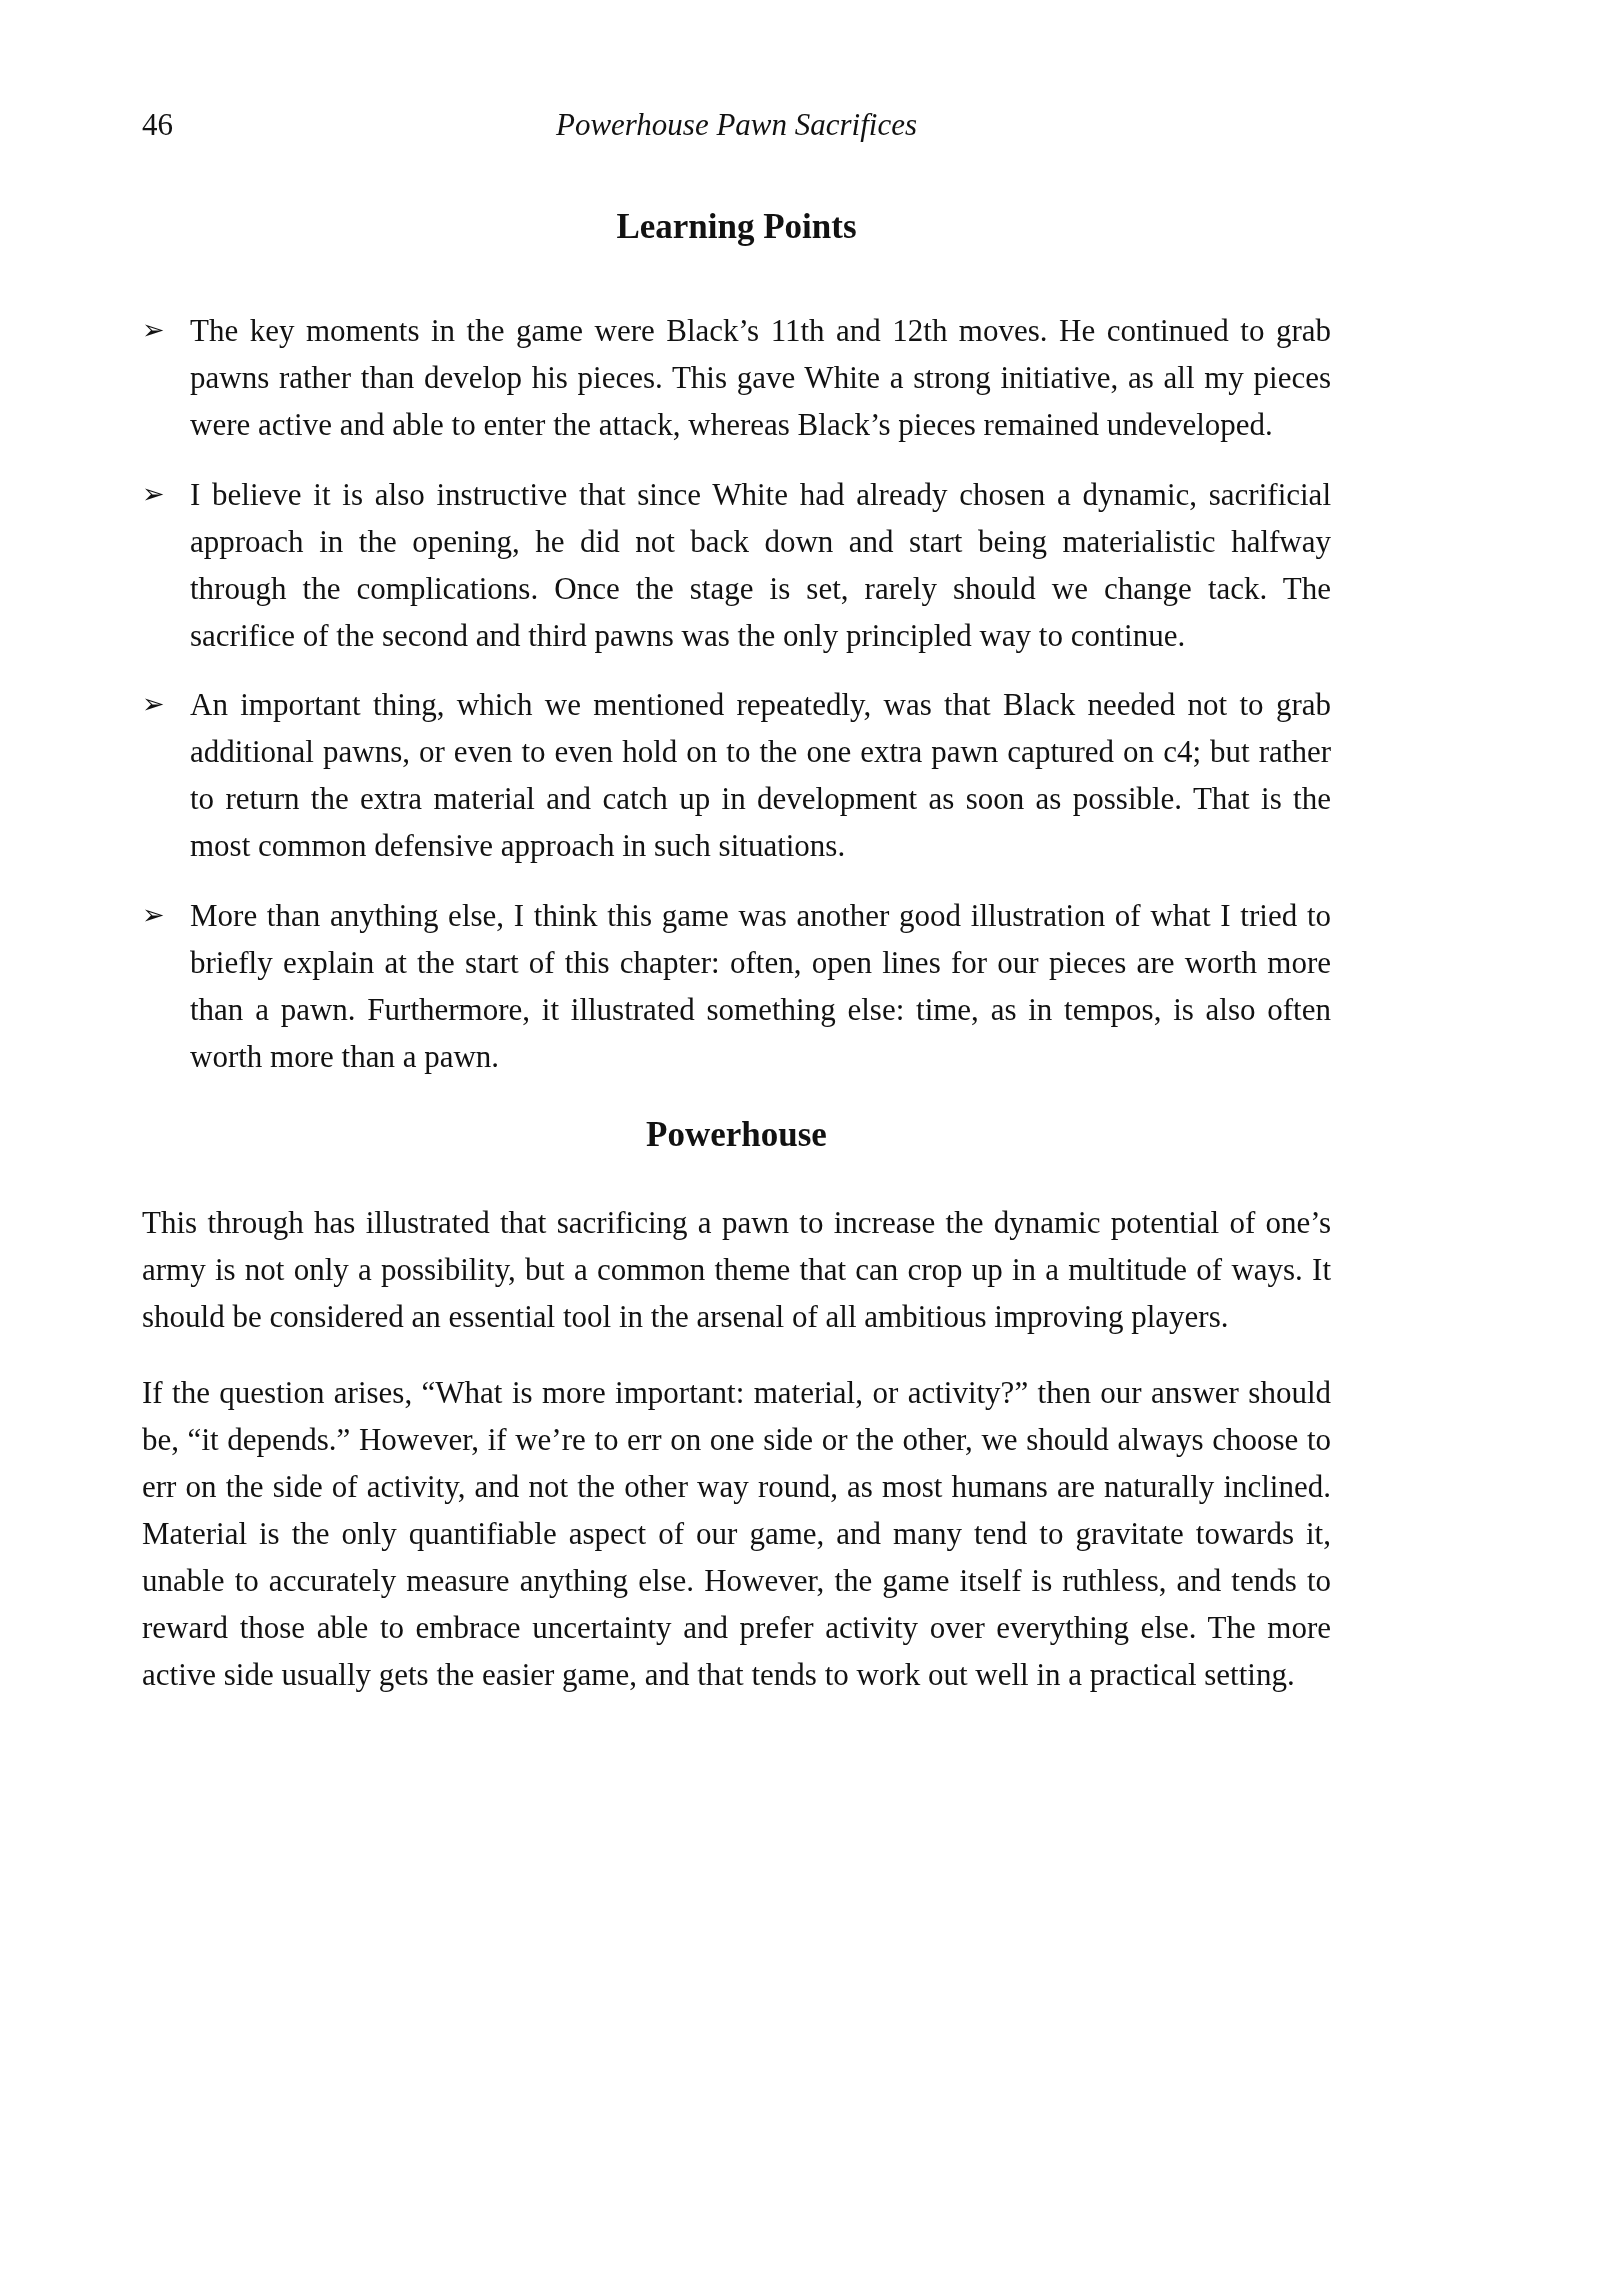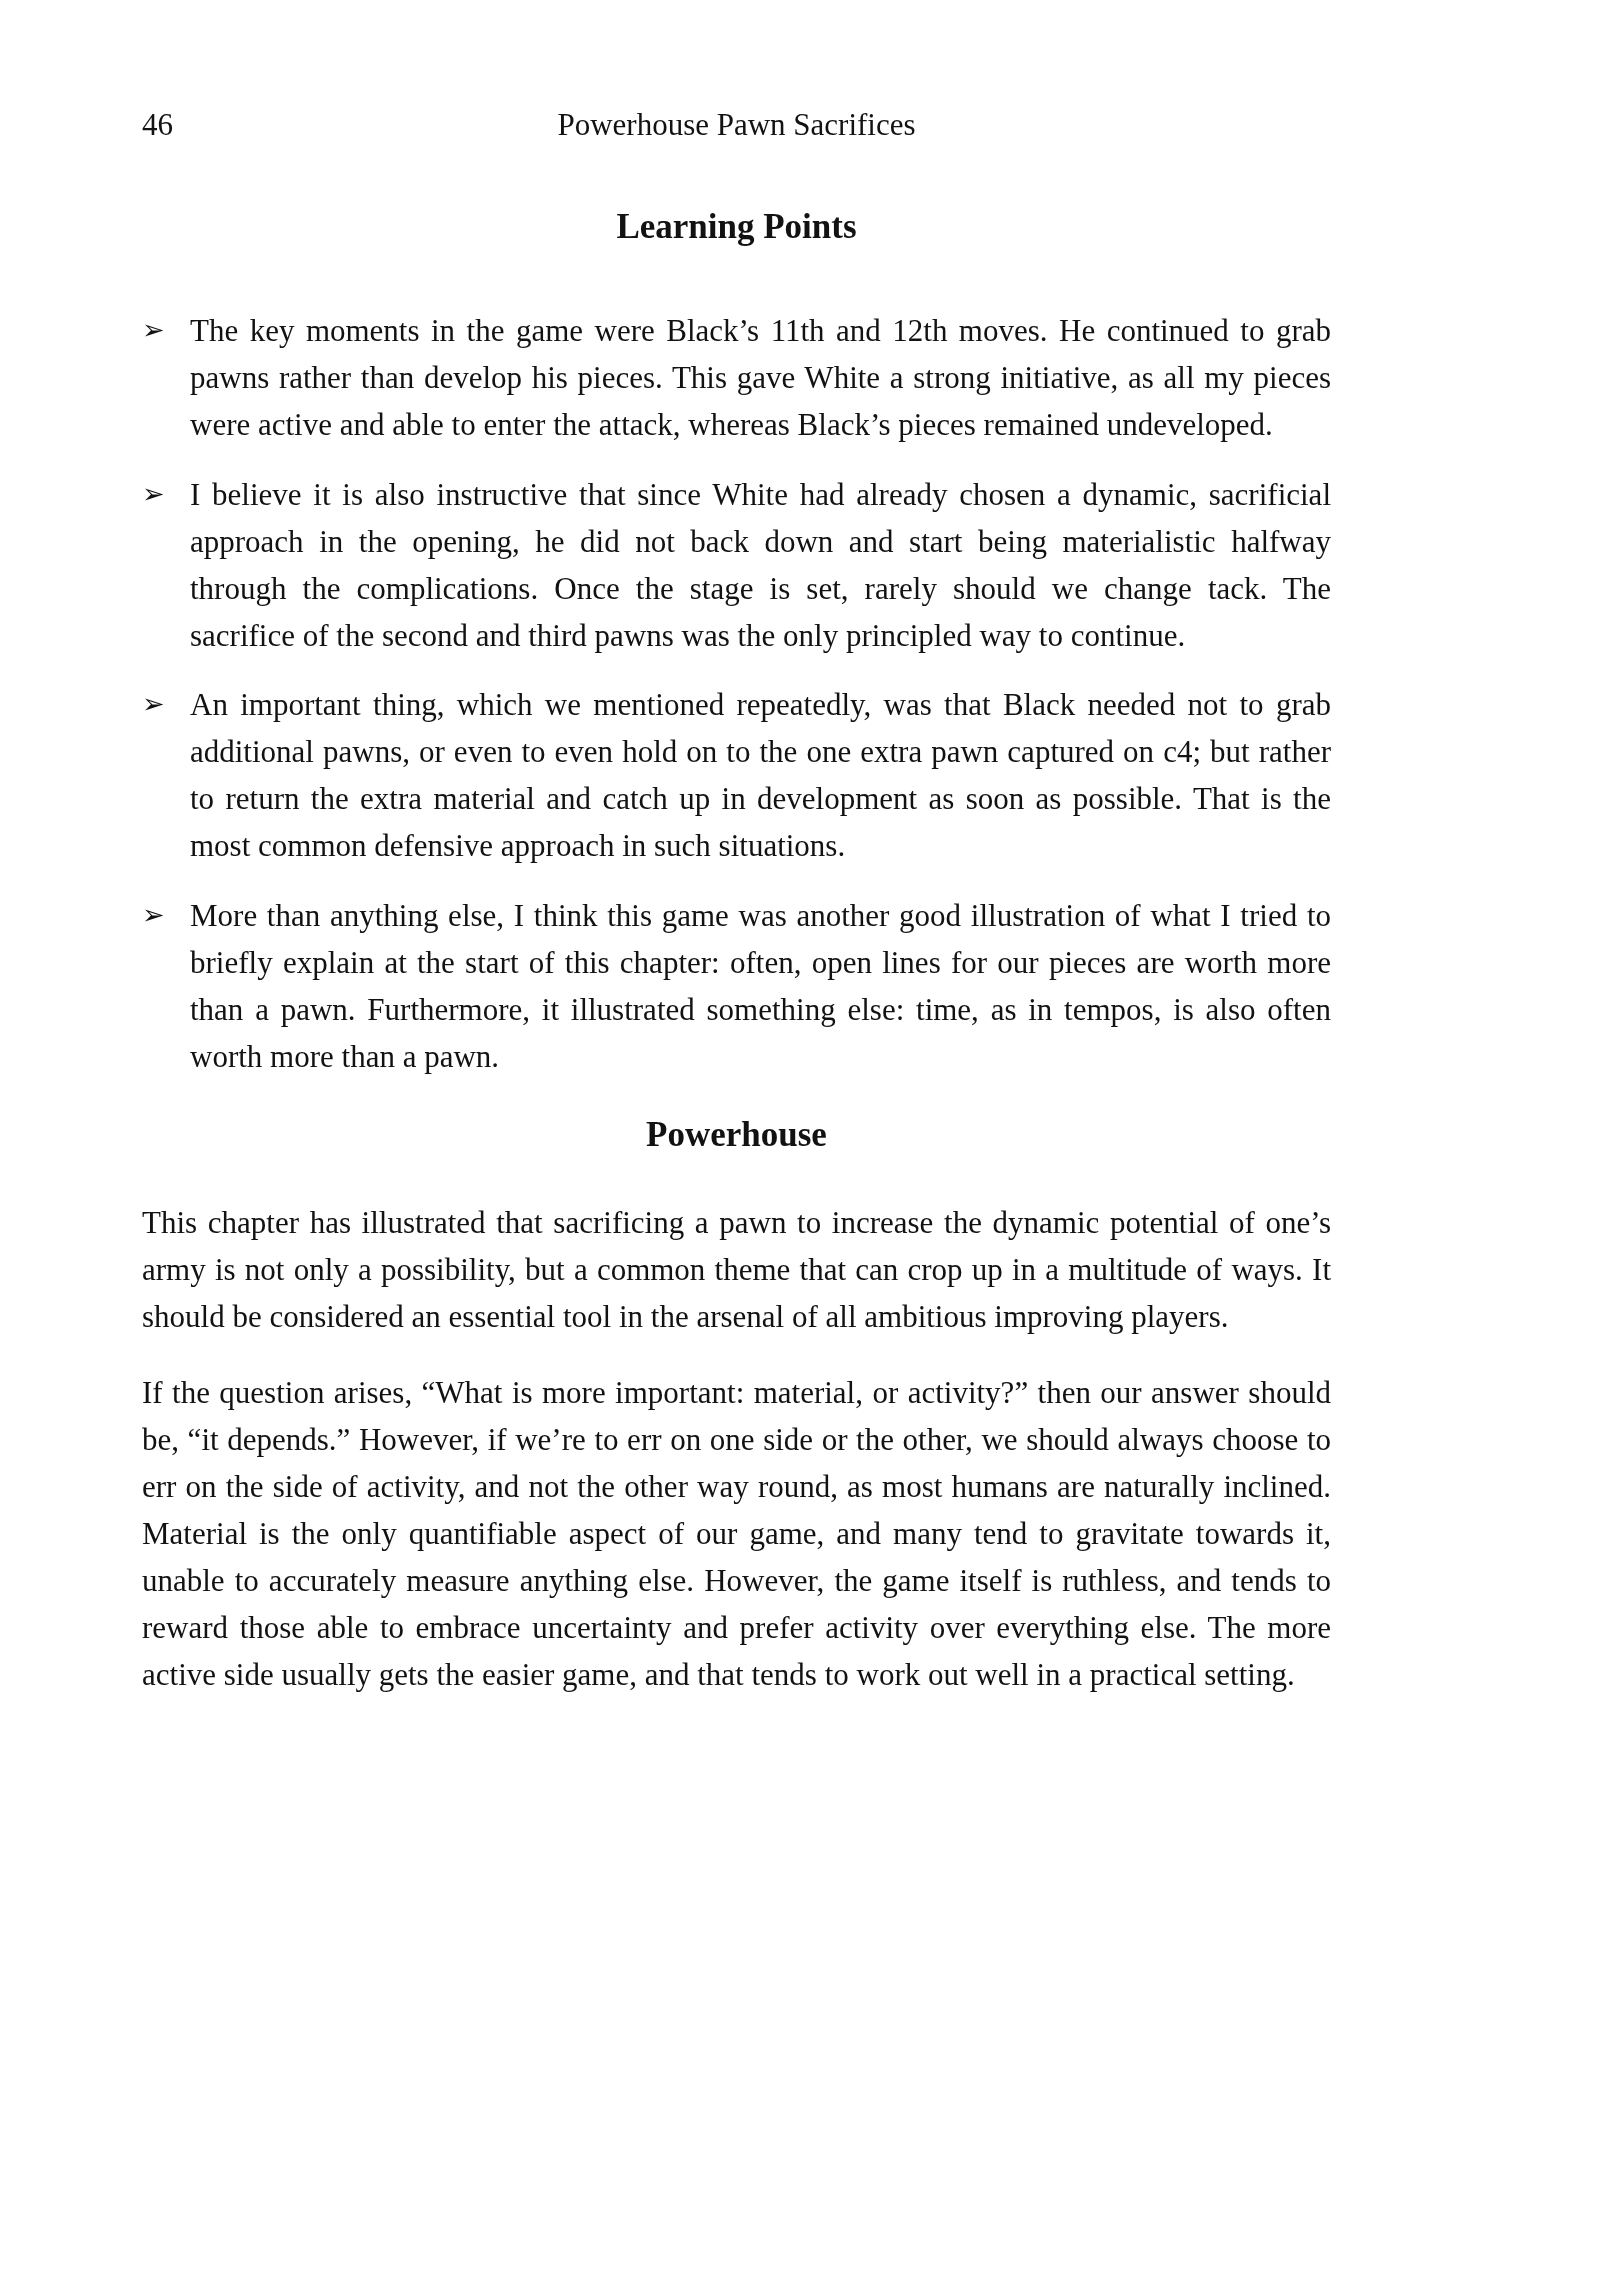--- a/index.html
+++ b/index.html
@@ -25,20 +25,21 @@
     line-height: 37px;
   }
   .page-number {
     position: absolute;
     left: 0;
     top: 0;
   }
   .running-title {
     display: block;
     text-align: center;
+    font-style: italic;
   }
   .section-heading {
     text-align: center;
     font-weight: bold;
     font-size: 35px;
     margin: 0;
   }
   .lp-heading {
     margin-top: 64px;
   }
@@ -104,18 +105,18 @@
     </li>
     <li class="lp-item">
       <span class="bullet-marker">➢</span>
       <span>More than anything else, I think this game was another good illustration of what I tried to briefly explain at the start of this chapter: often, open lines for our pieces are worth more than a pawn. Furthermore, it illustrated something else: time, as in tempos, is also often worth more than a pawn.</span>
     </li>
   </ul>
 
   <h2 class="section-heading conclusion-heading">Powerhouse</h2>
 
   <div class="conclusion-block">
-    <p class="body-paragraph">This chapter has illustrated that sacrificing a pawn to increase the dynamic potential of one’s army is not only a possibility, but a common theme that can crop up in a multitude of ways. It should be considered an essential tool in the arsenal of all ambitious improving players.</p>
+    <p class="body-paragraph">This through has illustrated that sacrificing a pawn to increase the dynamic potential of one’s army is not only a possibility, but a common theme that can crop up in a multitude of ways. It should be considered an essential tool in the arsenal of all ambitious improving players.</p>
     <p class="body-paragraph">If the question arises, “What is more important: material, or activity?” then our answer should be, “it depends.” However, if we’re to err on one side or the other, we should always choose to err on the side of activity, and not the other way round, as most humans are naturally inclined. Material is the only quantifiable aspect of our game, and many tend to gravitate towards it, unable to accurately measure anything else. However, the game itself is ruthless, and tends to reward those able to embrace uncertainty and prefer activity over everything else. The more active side usually gets the easier game, and that tends to work out well in a practical setting.</p>
   </div>
 
 </div>
 
 
 </body></html>

